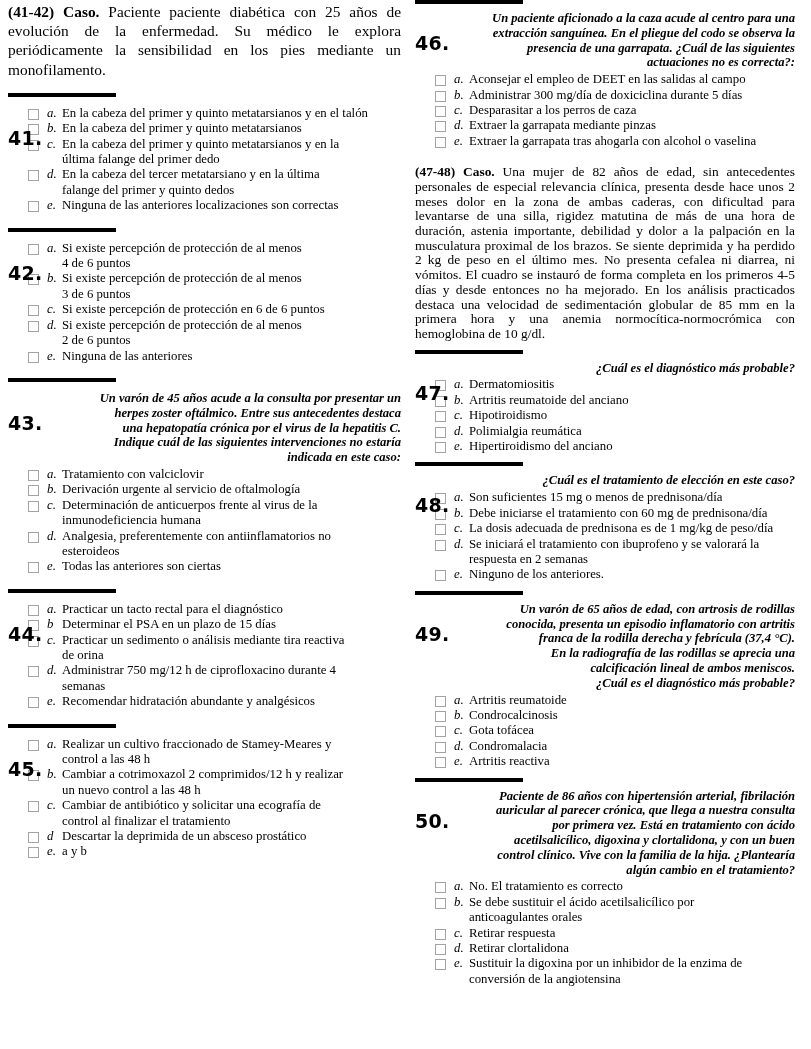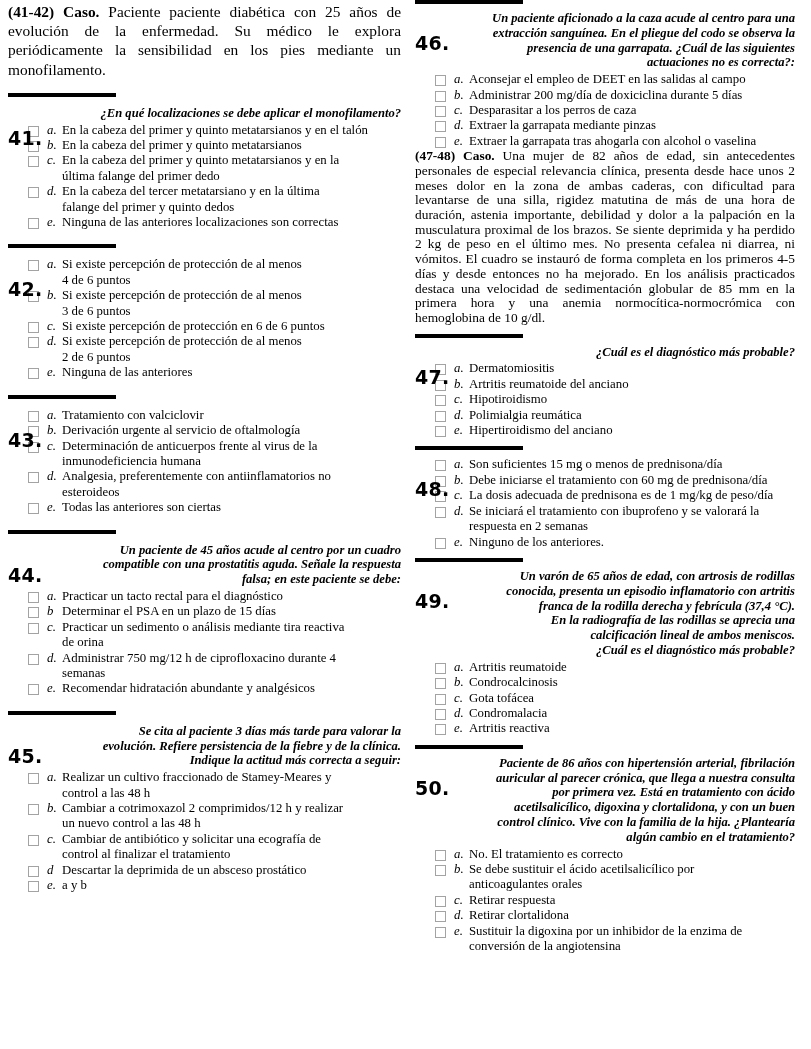--- a/index.html
+++ b/index.html
@@ -7,21 +7,21 @@
     width:811px;height:1049px;background:#ffffff;color:#000;
     font-family:"Liberation Serif", serif;overflow:hidden;
   }
   .page{display:flex;padding:0 8px 0 8px;gap:14px}
   .col{box-sizing:border-box}
   .col-left{width:393px}
   .col-right{width:380px}
 
   .case{margin:0;text-align:justify}
   .col-left > .case{font-size:15.4px;line-height:19.2px;margin-top:2px}
-  .col-right > .case{font-size:13.4px;line-height:14.7px;margin:0 0 2px 0}
+  .col-right > .case{font-size:13.4px;line-height:14.7px;margin:16px 0 2px 0}
   .case-label,.case-title{font-weight:bold}
 
   .question{}
   .qbar{width:108px;height:4px;background:#000}
   .col-left .question .qbar{margin:14px 0 9px 0}
   .col-right .question .qbar{margin:8px 0 7px 0}
   .col-right .question:first-child .qbar{margin-top:0}
 
   .qrow{position:relative}
   .qnum{
@@ -46,21 +46,20 @@
 <body>
 
 <div class="page">
   <div class="col col-left">
       <p class="case"><span class="case-label">(41-42)</span> <span class="case-title">Caso.</span> <span class="case-text">Paciente paciente diabética con 25 años de evolución de la enfermedad. Su médico le explora periódicamente la sensibilidad en los pies mediante un monofilamento.</span></p>
       <div class="question">
         <div class="qbar"></div>
         <div class="qrow">
           <div class="qnum">41.</div>
           <div class="qbody">
-            <div class="stem">¿En qué localizaciones se debe aplicar el monofilamento?</div>
             <div class="options">
               <div class="option">
                 <span class="checkbox"></span>
                 <span class="letter">a.</span>
                 <span class="opt-text">En la cabeza del primer y quinto metatarsianos y en el talón</span>
               </div>
               <div class="option">
                 <span class="checkbox"></span>
                 <span class="letter">b.</span>
                 <span class="opt-text">En la cabeza del primer y quinto metatarsianos</span>
@@ -122,20 +121,25 @@
               </div>
             </div>
           </div>
         </div>
       </div>
       <div class="question">
         <div class="qbar"></div>
         <div class="qrow">
           <div class="qnum">43.</div>
           <div class="qbody">
+            <div class="stem">Un varón de 45 años acude a la consulta por presentar un
+herpes zoster oftálmico. Entre sus antecedentes destaca
+una hepatopatía crónica por el virus de la hepatitis C.
+Indique cuál de las siguientes intervenciones no estaría
+indicada en este caso:</div>
             <div class="options">
               <div class="option">
                 <span class="checkbox"></span>
                 <span class="letter">a.</span>
                 <span class="opt-text">Tratamiento con valciclovir</span>
               </div>
               <div class="option">
                 <span class="checkbox"></span>
                 <span class="letter">b.</span>
                 <span class="opt-text">Derivación urgente al servicio de oftalmología</span>
@@ -159,23 +163,20 @@
               </div>
             </div>
           </div>
         </div>
       </div>
       <div class="question">
         <div class="qbar"></div>
         <div class="qrow">
           <div class="qnum">44.</div>
           <div class="qbody">
-            <div class="stem">Un paciente de 45 años acude al centro por un cuadro
-compatible con una prostatitis aguda. Señale la respuesta
-falsa; en este paciente se debe:</div>
             <div class="options">
               <div class="option">
                 <span class="checkbox"></span>
                 <span class="letter">a.</span>
                 <span class="opt-text">Practicar un tacto rectal para el diagnóstico</span>
               </div>
               <div class="option">
                 <span class="checkbox"></span>
                 <span class="letter">b</span>
                 <span class="opt-text">Determinar el PSA en un plazo de 15 días</span>
@@ -199,23 +200,20 @@
               </div>
             </div>
           </div>
         </div>
       </div>
       <div class="question">
         <div class="qbar"></div>
         <div class="qrow">
           <div class="qnum">45.</div>
           <div class="qbody">
-            <div class="stem">Se cita al paciente 3 días más tarde para valorar la
-evolución. Refiere persistencia de la fiebre y de la clínica.
-Indique la actitud más correcta a seguir:</div>
             <div class="options">
               <div class="option">
                 <span class="checkbox"></span>
                 <span class="letter">a.</span>
                 <span class="opt-text">Realizar un cultivo fraccionado de Stamey-Meares y
 control a las 48 h</span>
               </div>
               <div class="option">
                 <span class="checkbox"></span>
                 <span class="letter">b.</span>
@@ -255,21 +253,21 @@
 actuaciones no es correcta?:</div>
             <div class="options">
               <div class="option">
                 <span class="checkbox"></span>
                 <span class="letter">a.</span>
                 <span class="opt-text">Aconsejar el empleo de DEET en las salidas al campo</span>
               </div>
               <div class="option">
                 <span class="checkbox"></span>
                 <span class="letter">b.</span>
-                <span class="opt-text">Administrar 200 mg/día de doxiciclina durante 5 días</span>
+                <span class="opt-text">Administrar 300 mg/día de doxiciclina durante 5 días</span>
               </div>
               <div class="option">
                 <span class="checkbox"></span>
                 <span class="letter">c.</span>
                 <span class="opt-text">Desparasitar a los perros de caza</span>
               </div>
               <div class="option">
                 <span class="checkbox"></span>
                 <span class="letter">d.</span>
                 <span class="opt-text">Extraer la garrapata mediante pinzas</span>
@@ -318,20 +316,21 @@
               </div>
             </div>
           </div>
         </div>
       </div>
       <div class="question">
         <div class="qbar"></div>
         <div class="qrow">
           <div class="qnum">48.</div>
           <div class="qbody">
+            <div class="stem">¿Cuál es el tratamiento de elección en este caso?</div>
             <div class="options">
               <div class="option">
                 <span class="checkbox"></span>
                 <span class="letter">a.</span>
                 <span class="opt-text">Son suficientes 15 mg o menos de prednisona/día</span>
               </div>
               <div class="option">
                 <span class="checkbox"></span>
                 <span class="letter">b.</span>
                 <span class="opt-text">Debe iniciarse el tratamiento con 60 mg de prednisona/día</span>

